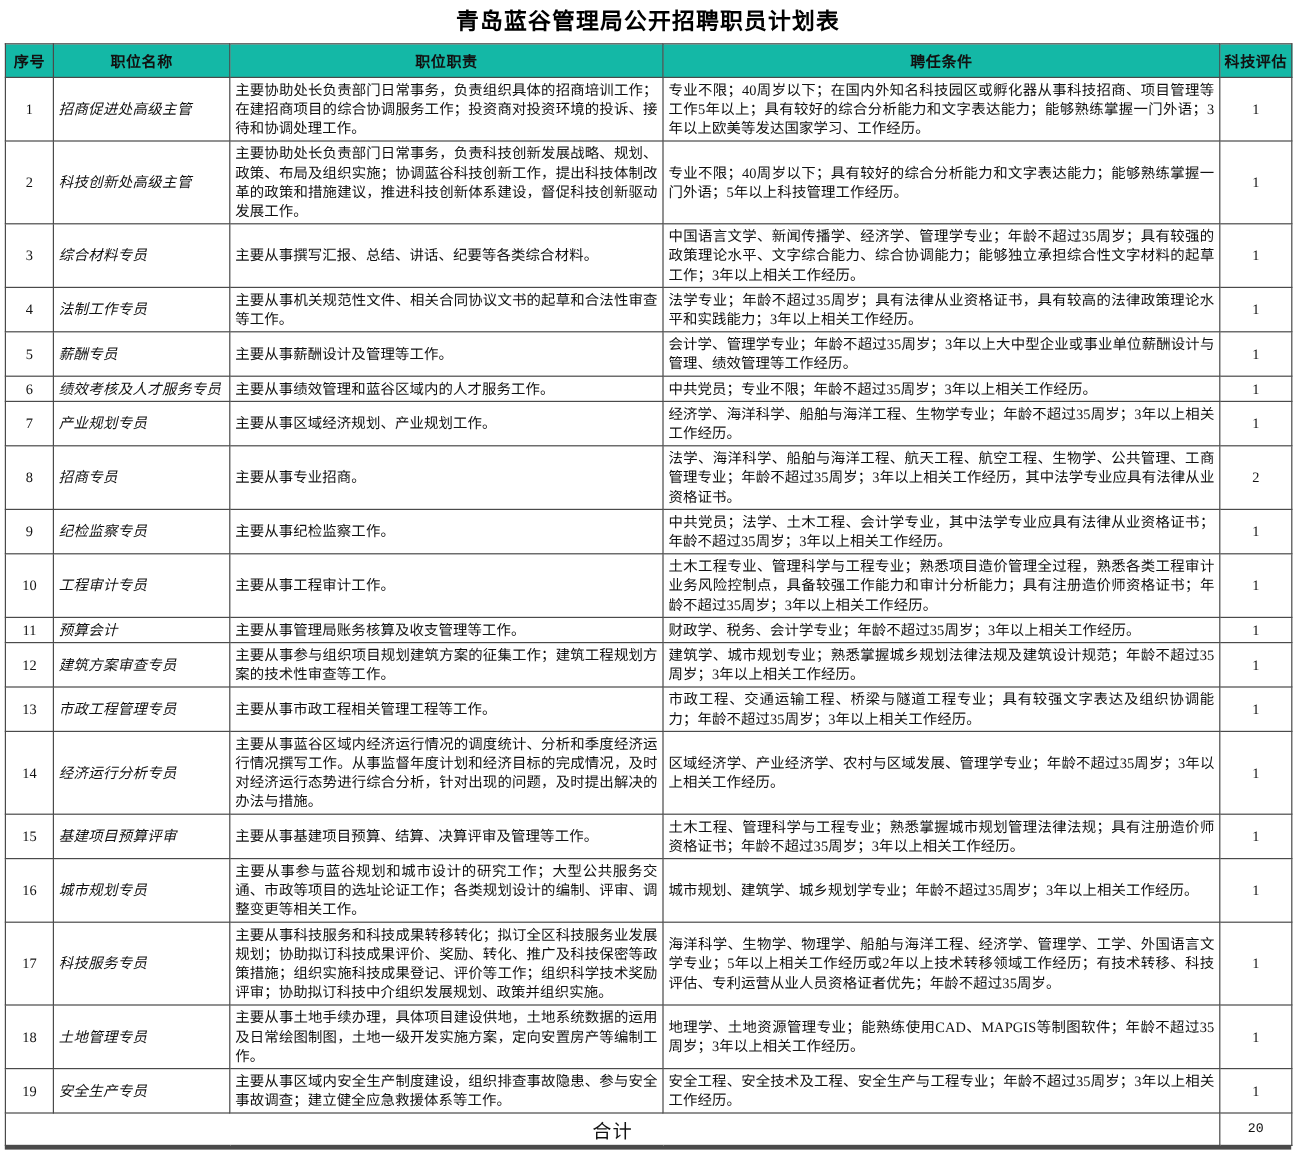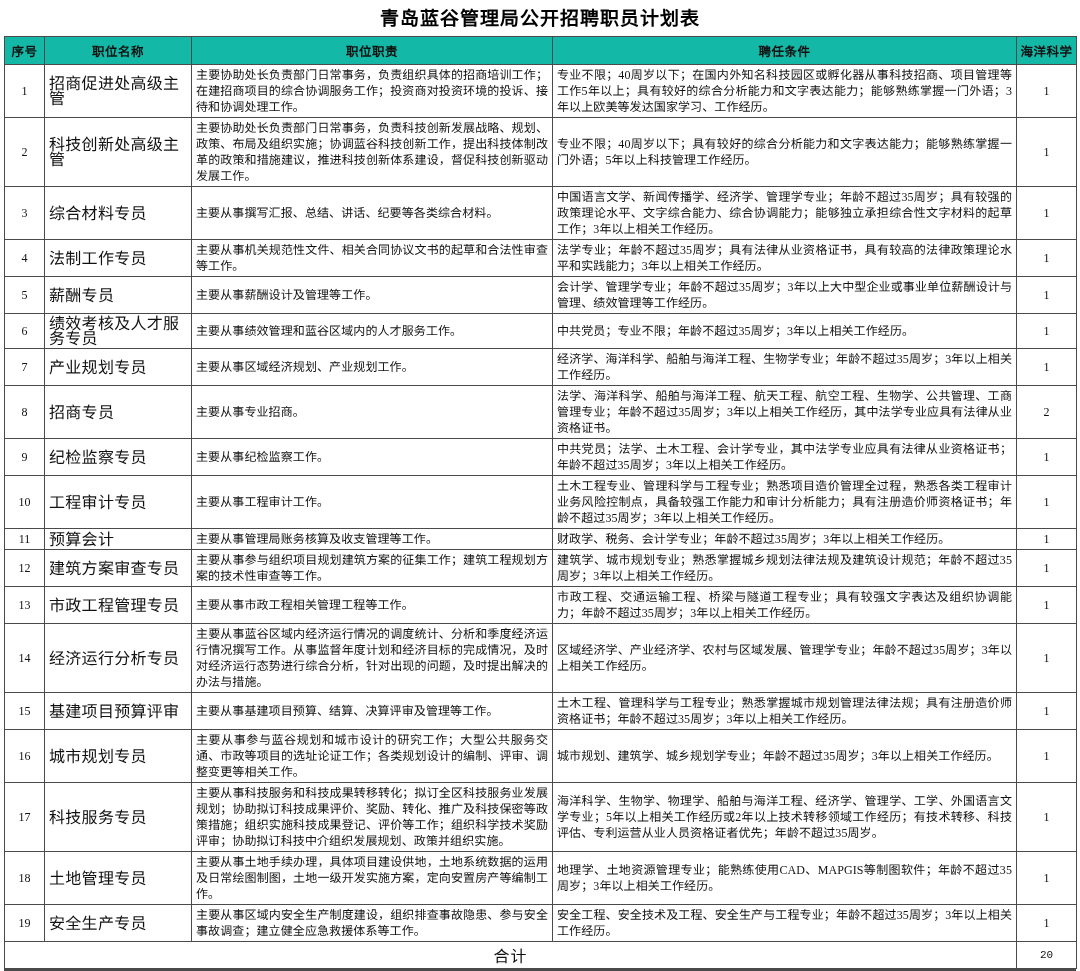--- a/index.html
+++ b/index.html
@@ -73,24 +73,25 @@
   col.c-cond   { width: 464px; }
   col.c-count  { width: 60px;  }
 
   td.no {
     text-align: center;
     font-size: 12px;
     font-family: "Liberation Serif", "DejaVu Serif", serif;
   }
   td.jobtitle {
     text-align: left;
-    font-size: 16px;
+    font-size: 12px;
     line-height: 15px;
     padding-left: 6px;
     letter-spacing: 0.3px;
+    font-style: italic;
   }
   td.duty, td.cond {
     text-align: justify;
     text-justify: inter-ideograph;
     line-height: 16px;
     font-size: 12px;
     letter-spacing: 0.1px;
     padding: 3px 5px;
     margin-left: 22px;
   }
@@ -152,21 +153,21 @@
       <col class="c-duty">
       <col class="c-cond">
       <col class="c-count">
     </colgroup>
     <thead>
       <tr>
         <th>序号</th>
         <th>职位名称</th>
         <th>职位职责</th>
         <th>聘任条件</th>
-        <th>海洋科学</th>
+        <th>科技评估</th>
       </tr>
     </thead>
     <tbody id="tbody">
         <tr>
           <td class="no">1</td>
           <td class="jobtitle">招商促进处高级主管</td>
           <td class="duty">主要协助处长负责部门日常事务，负责组织具体的招商培训工作；在建招商项目的综合协调服务工作；投资商对投资环境的投诉、接待和协调处理工作。</td>
           <td class="cond">专业不限；40周岁以下；在国内外知名科技园区或孵化器从事科技招商、项目管理等工作5年以上；具有较好的综合分析能力和文字表达能力；能够熟练掌握一门外语；3年以上欧美等发达国家学习、工作经历。</td>
           <td class="count">1</td>
         </tr>

